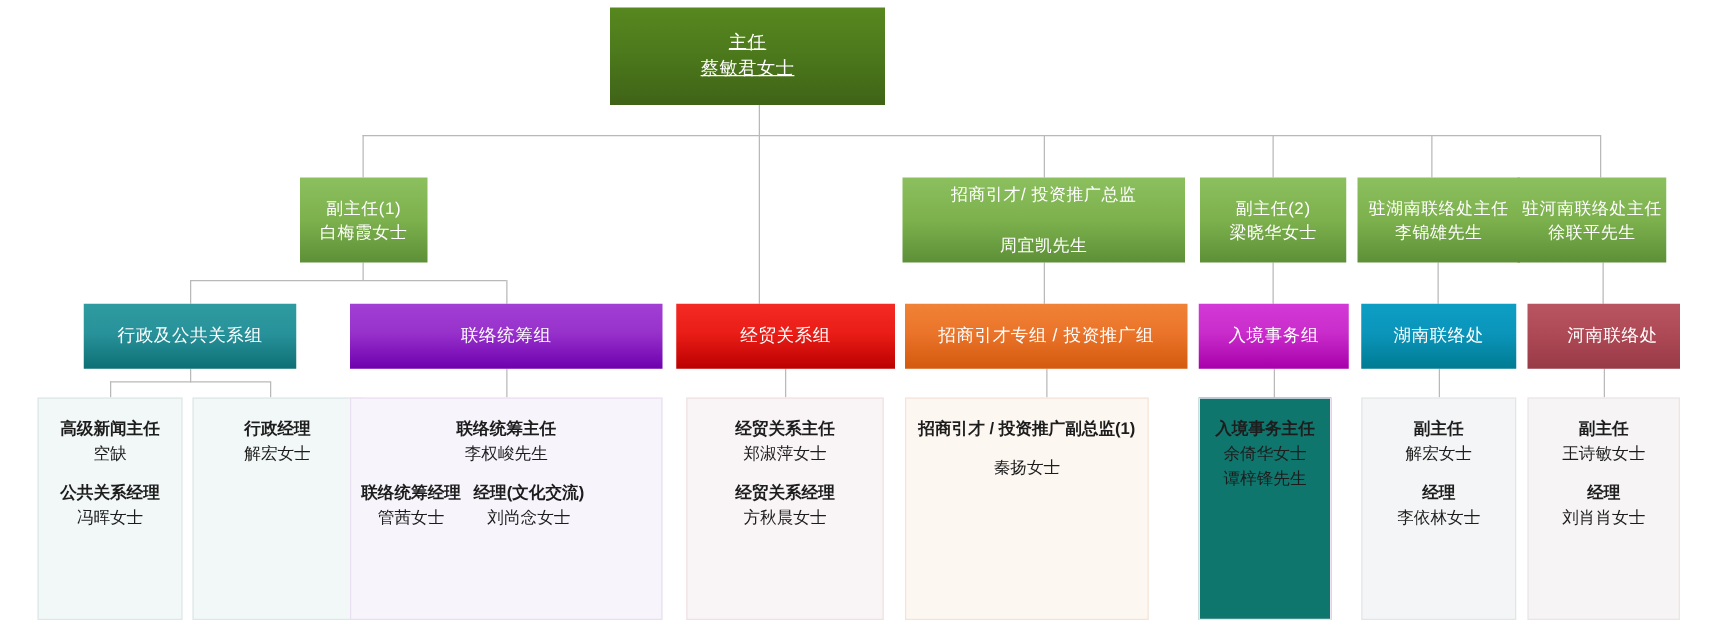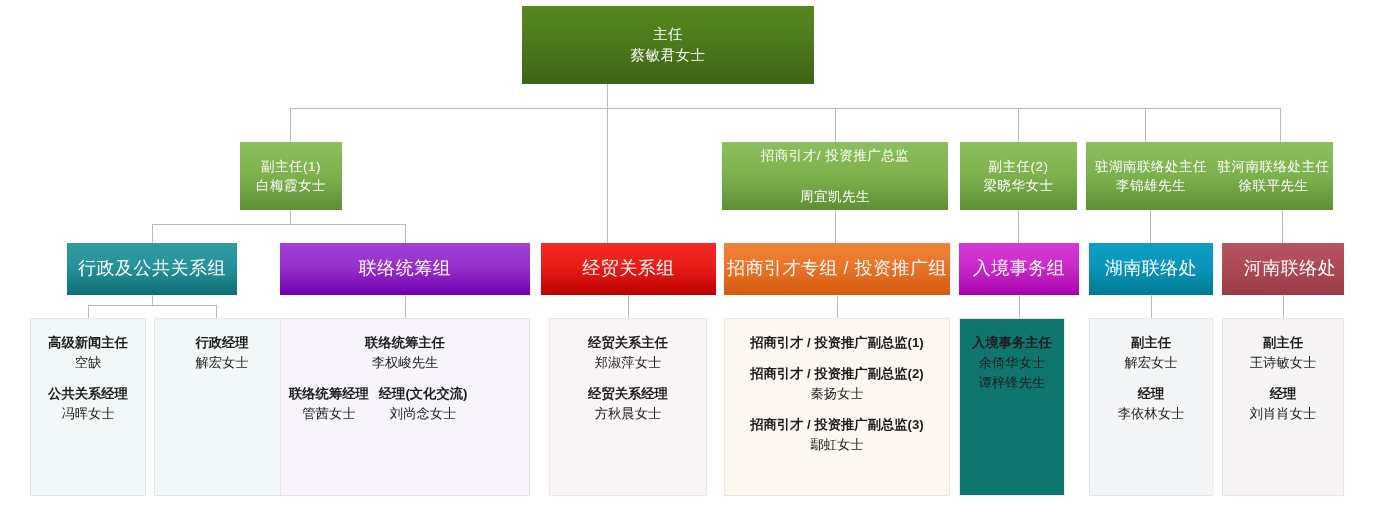--- a/index.html
+++ b/index.html
@@ -27,43 +27,44 @@
     text-align: center;
     color: #ffffff;
     line-height: 1.42;
     letter-spacing: .5px;
     z-index: 3;
   }
   .node .ln { display: block; white-space: nowrap; }
 
   
   #root-box {
-    left: 522px; top: 6px; width: 292px; height: 78px;
+    left: 488px; top: 6px; width: 220px; height: 78px;
     background: linear-gradient(180deg, #57871f 0%, #4d7a1c 45%, #3f6317 100%);
     font-size: 14.5px;
+    text-decoration: underline;
   }
 
   
   .exec {
     background: linear-gradient(180deg, #8cbf5e 0%, #7db14d 50%, #5d8f37 100%);
     font-size: 13.5px;
     height: 68px;
     top: 142px;
   }
   #exec-deputy1 { left: 240px; width: 102px; }
   #exec-invest  { left: 722px; width: 226px; gap: 22px; }
   #exec-deputy2 { left: 960px; width: 117px; }
   #exec-hunan   { left: 1086px; width: 130px; }
   #exec-henan   { left: 1214px; width: 119px; }
 
   
   .dept {
     height: 52px;
     top: 243px;
-    font-size: 18px;
+    font-size: 14px;
   }
   #dept-admin    { left: 67px;   width: 170px; background: linear-gradient(180deg,#2e9ca0 0%,#28929a 45%,#0d6f75 100%); }
   #dept-liaison  { left: 280px;  width: 250px; background: linear-gradient(180deg,#a23fd4 0%,#9731cb 45%,#6e00ae 100%); }
   #dept-trade    { left: 541px;  width: 175px; background: linear-gradient(180deg,#f42a24 0%,#ea1d17 45%,#bb0000 100%); }
   #dept-invest   { left: 724px;  width: 226px; background: linear-gradient(180deg,#f08236 0%,#ea742a 45%,#d35a0e 100%); }
   #dept-immig    { left: 959px;  width: 120px; background: linear-gradient(180deg,#d33ad6 0%,#c92ccb 45%,#a800ab 100%); }
   #dept-hunan    { left: 1089px; width: 124px; background: linear-gradient(180deg,#0d9ec4 0%,#0b95bb 45%,#007b92 100%); }
   #dept-henan    { left: 1222px; width: 122px; background: linear-gradient(180deg,#b85560 0%,#ae4a56 45%,#983a46 100%); padding-left: 14px; }
 
   
@@ -85,21 +86,21 @@
   .panel .grp { margin-bottom: 11px; }
   .panel .grp:last-child { margin-bottom: 0; }
 
   .panel-split { display: flex; justify-content: flex-start; gap: 10px; }
   .panel-split .col { flex: 0 0 auto; }
 
   #panel-news    { left: 30px;   width: 116px; background: #f2f7f7; border-color: #dde8e8; }
   #panel-adminmg { left: 154px;  width: 136px; background: #f2f7f7; border-color: #dde8e8; }
   #panel-liaison { left: 280px;  width: 250px; background: #f8f4fb; border-color: #e9dff1; }
   #panel-trade   { left: 549px;  width: 158px; background: #f9f4f5; border-color: #f0e2e3; }
-  #panel-invest  { left: 724px;  width: 226px; background: #fdf7f2; border-color: #f3e4d8; }
+  #panel-invest  { left: 724px;  width: 195px; background: #fdf7f2; border-color: #f3e4d8; }
   #panel-immig   { left: 959px;  width: 106px; background: #0f766e; border-color: #efe2ef; }
   #panel-hunan   { left: 1089px; width: 124px; background: #f4f5f6; border-color: #e3e6e8; }
   #panel-henan   { left: 1222px; width: 122px; background: #f6f4f4; border-color: #ece5e6; }
 
   
   .conn {
     position: absolute;
     background: #b9b9b9;
     z-index: 1;
   }
@@ -238,26 +239,21 @@
     <div class="role">经贸关系经理</div>
     <div class="person">方秋晨女士</div>
   </div>
 </div>
 
 <div class="panel" id="panel-invest">
   <div class="grp">
     <div class="role">招商引才 / 投资推广副总监(1)</div>
   </div>
   <div class="grp">
-    <div class="role">招商引才 / 投资推广副总监(2)</div>
     <div class="person">秦扬女士</div>
-  </div>
-  <div class="grp">
-    <div class="role">招商引才 / 投资推广副总监(3)</div>
-    <div class="person">鄢虹女士</div>
   </div>
 </div>
 
 <div class="panel" id="panel-immig">
   <div class="grp">
     <div class="role">入境事务主任</div>
     <div class="person">余倚华女士</div>
     <div class="person">谭梓锋先生</div>
   </div>
 </div>

